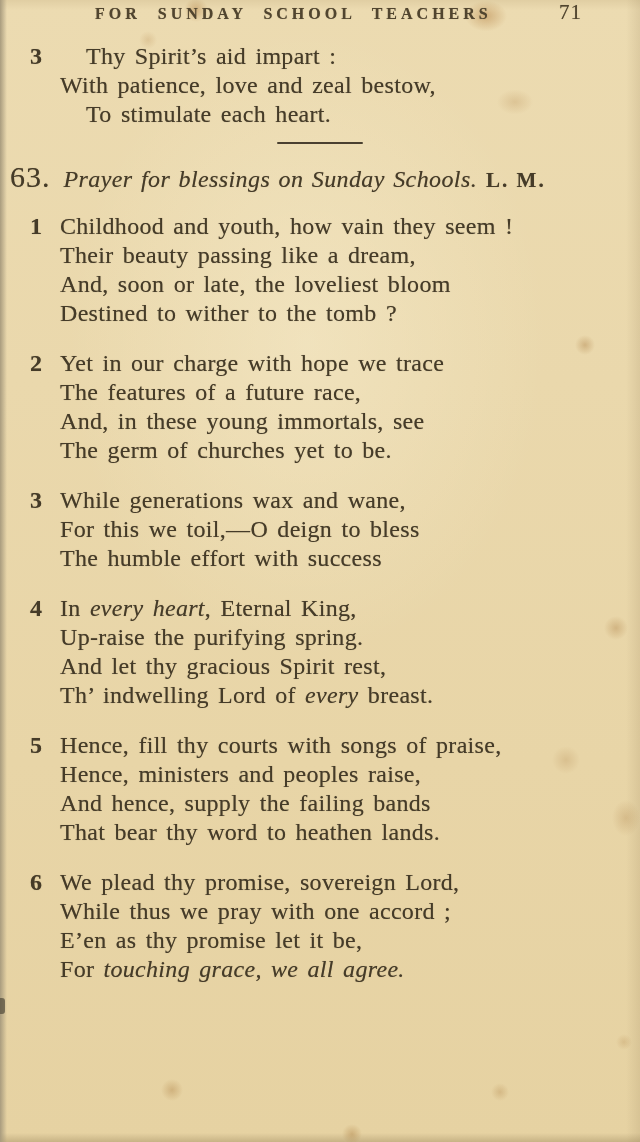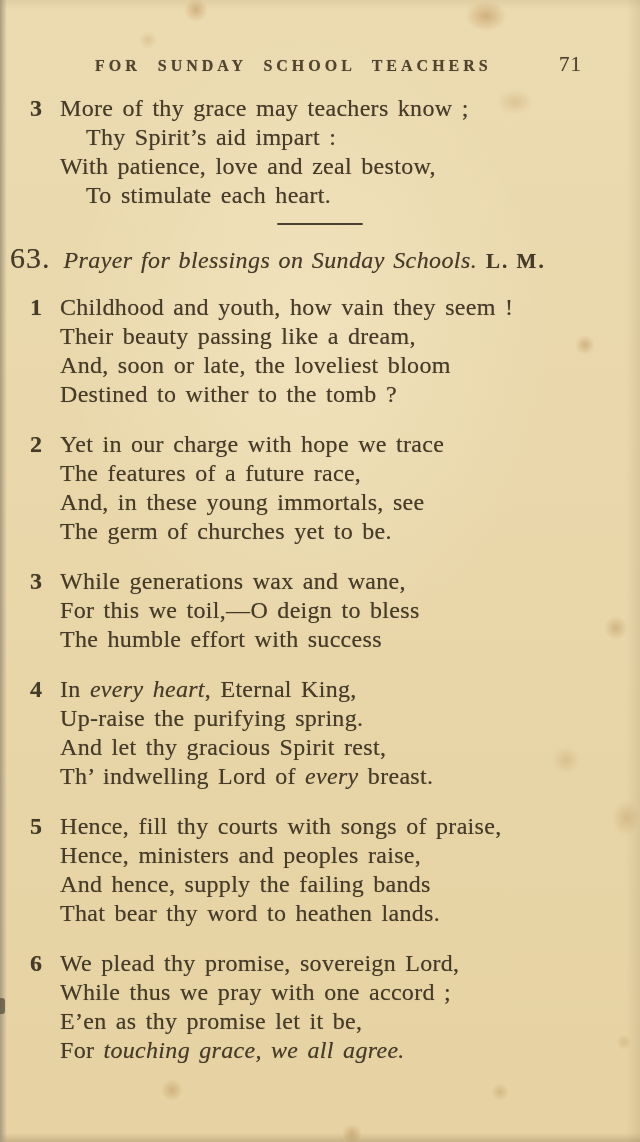--- a/index.html
+++ b/index.html
@@ -12,21 +12,20 @@
   body{
     font-family:"Liberation Serif","DejaVu Serif",serif;
     background:#d8c598;
   }
   .page{
     position:relative;
     width:640px;
     height:1142px;
     overflow:hidden;
     color:var(--ink);
-    padding-top:52px;
     background:
       
       radial-gradient(circle 12px at 196px 10px, rgba(158,98,30,.34), rgba(158,98,30,0) 100%),
       radial-gradient(ellipse 30px 22px at 486px 16px, rgba(165,105,38,.38), rgba(165,105,38,0) 70%),
       radial-gradient(circle 9px at 148px 40px, rgba(160,105,40,.18), rgba(160,105,40,0) 100%),
       radial-gradient(ellipse 26px 18px at 515px 102px, rgba(160,108,45,.20), rgba(160,108,45,0) 70%),
       radial-gradient(circle 10px at 585px 345px, rgba(150,95,32,.30), rgba(150,95,32,0) 100%),
       radial-gradient(circle 12px at 616px 628px, rgba(150,95,32,.28), rgba(150,95,32,0) 100%),
       radial-gradient(circle 14px at 566px 760px, rgba(158,108,48,.20), rgba(158,108,48,0) 100%),
       radial-gradient(ellipse 20px 26px at 626px 818px, rgba(150,98,38,.22), rgba(150,98,38,0) 70%),
@@ -139,21 +138,20 @@
 
   <header class="page-header ink">
     <span class="running-title">FOR SUNDAY SCHOOL TEACHERS</span>
     <span class="page-number">71</span>
   </header>
 
   <section class="prev-verse ink" id="prev-verse">
       <div class="verse">
         <span class="verse-num">3</span>
         <div class="verse-lines">
-          <div class="verse-line"><span>More of thy grace may teachers know ;</span></div>
           <div class="verse-line indented"><span>Thy Spirit’s aid impart :</span></div>
           <div class="verse-line"><span>With patience, love and zeal bestow,</span></div>
           <div class="verse-line indented"><span>To stimulate each heart.</span></div>
         </div>
       </div>
     </section>
 
   <div class="section-rule"></div>
 
   <div class="hymn-heading ink">

